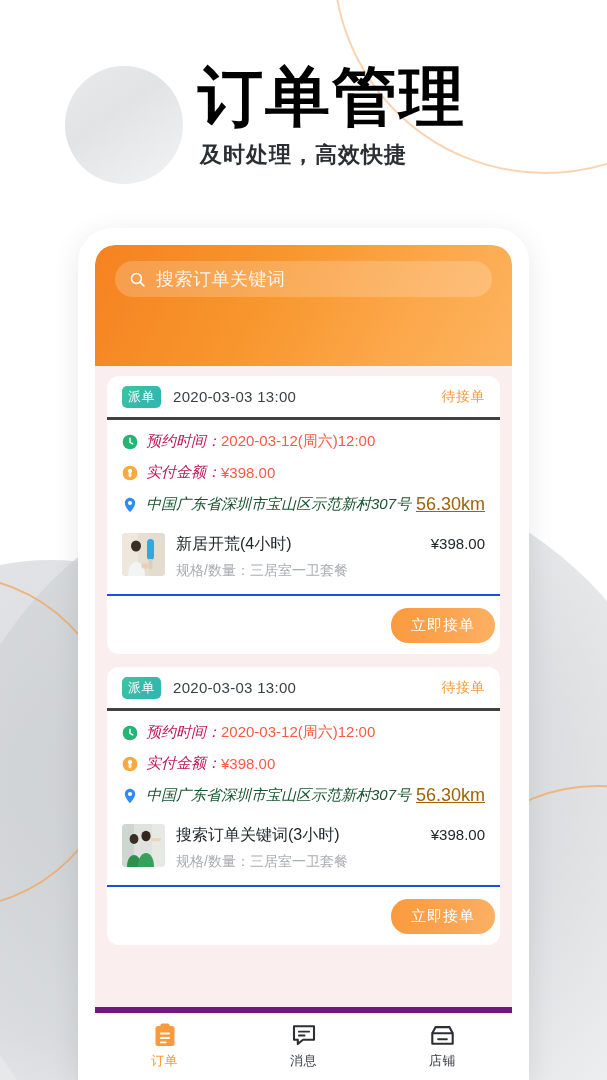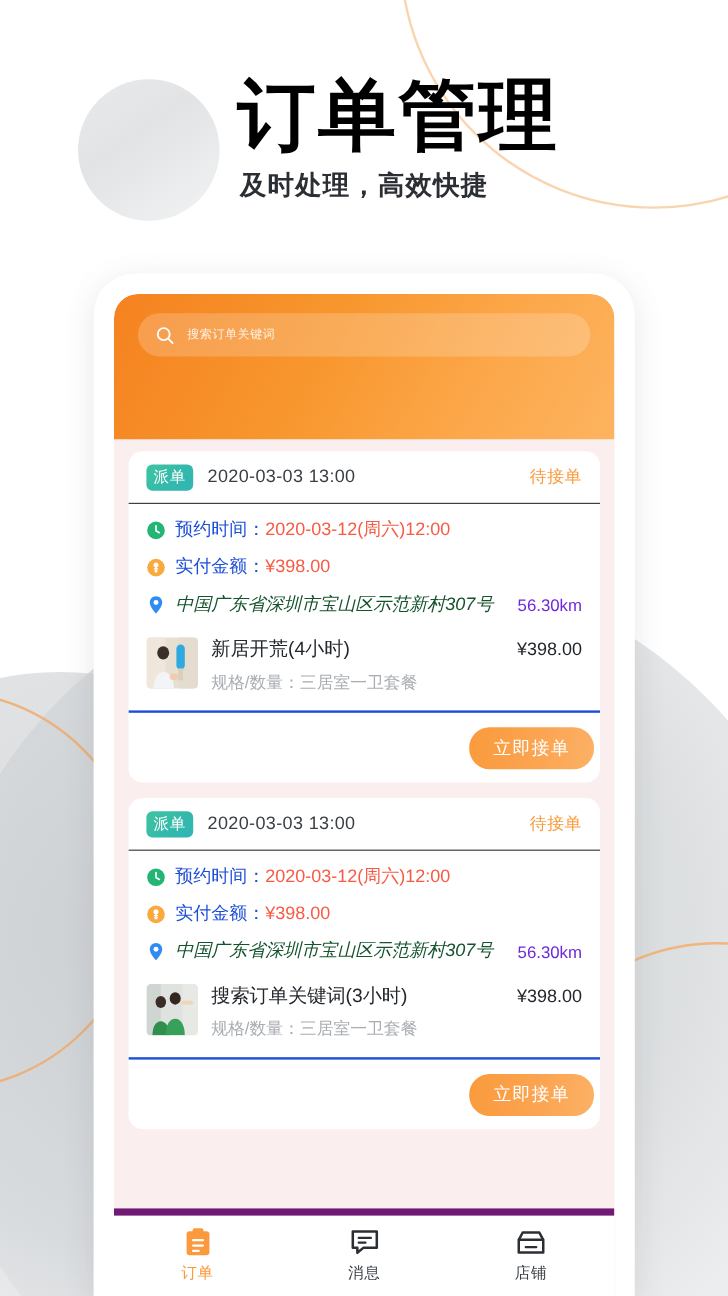--- a/index.html
+++ b/index.html
@@ -154,21 +154,21 @@
     border-radius: 18px;
     background: rgba(255,255,255,0.20);
     display: flex;
     align-items: center;
     padding-left: 14px;
     box-sizing: border-box;
   }
   .search-icon svg { display: block; }
   .search-placeholder {
     margin-left: 10px;
-    font-size: 10px;
+    font-size: 18px;
     color: rgba(255,255,255,0.85);
     letter-spacing: 0.5px;
   }
   .tabs {
     position: absolute;
     left: 0;
     right: 0;
     top: 62px;
     height: 52px;
     display: flex;
@@ -209,21 +209,21 @@
     background: #ffffff;
     border-radius: 12px;
     margin-bottom: 13px;
     overflow: hidden;
   }
   .card-top {
     display: flex;
     align-items: center;
     height: 44px;
     padding: 0 15px;
-    border-bottom: 1px solid #404040;
+    border-bottom: 3px solid #404040;
     box-sizing: border-box;
   }
   .badge-dispatch {
     font-size: 13px;
     color: #ffffff;
     background: linear-gradient(135deg, #3ec5a0 0%, #35b9ab 55%, #2fb5b5 100%);
     border-radius: 5px;
     padding: 2px 6px;
     letter-spacing: 0.5px;
     font-weight: 500;
@@ -248,27 +248,28 @@
     margin-bottom: 12px;
     font-size: 15px;
   }
   .info-icon {
     width: 16px;
     height: 16px;
     margin-right: 8px;
     flex: 0 0 16px;
     display: block;
   }
-  .info-label { color: #1d4ed8; }
+  .info-label { color: #be185d; font-style: italic; }
   .info-value-red { color: #f95a44; }
   .info-value-dark { color: #14532d; font-style: italic; }
   .distance {
     margin-left: auto;
-    color: #6d28d9;
-    font-size: 14px;
+    color: #a16207;
+    font-size: 18px;
+    text-decoration: underline;
   }
 
   .product-row {
     display: flex;
     align-items: flex-start;
     padding: 4px 15px 14px 15px;
     border-bottom: 2px solid #1d4ed8;
   }
   .product-thumb {
     width: 43px;

